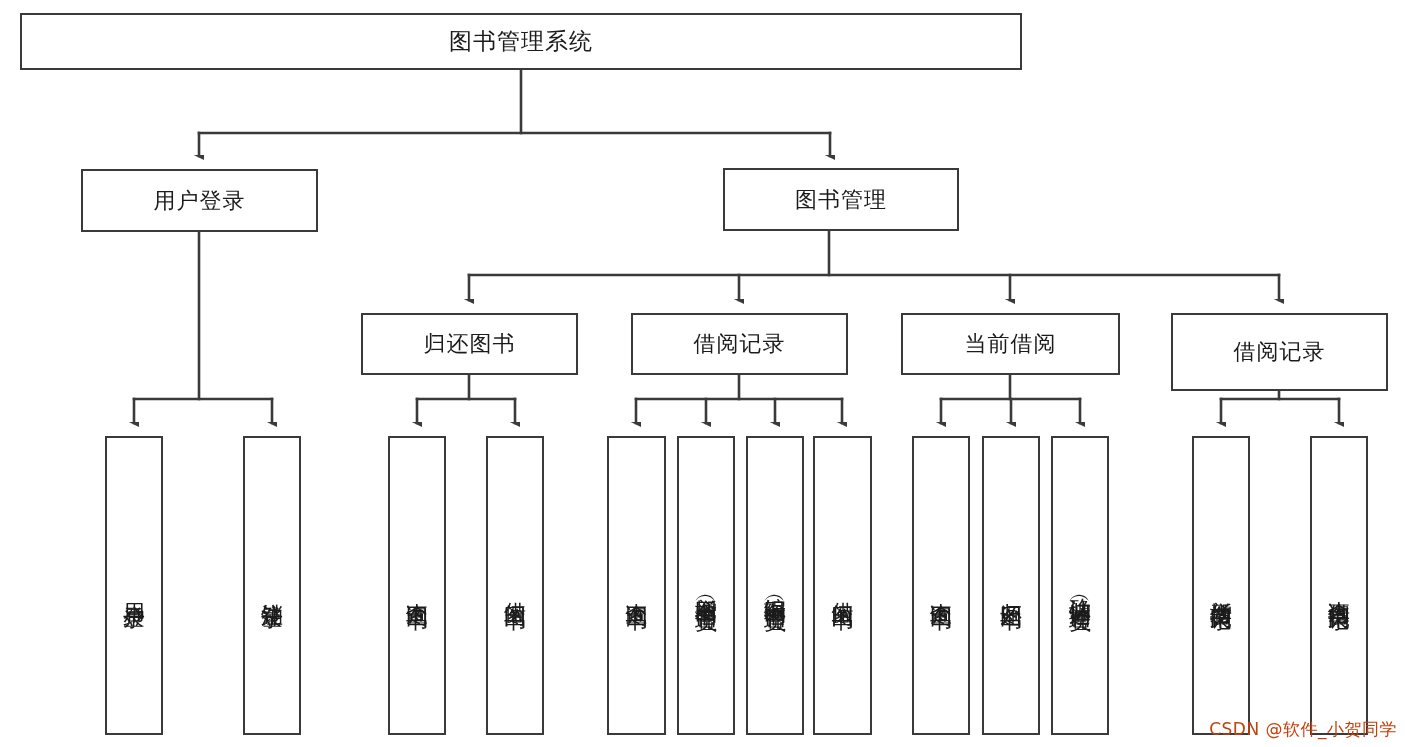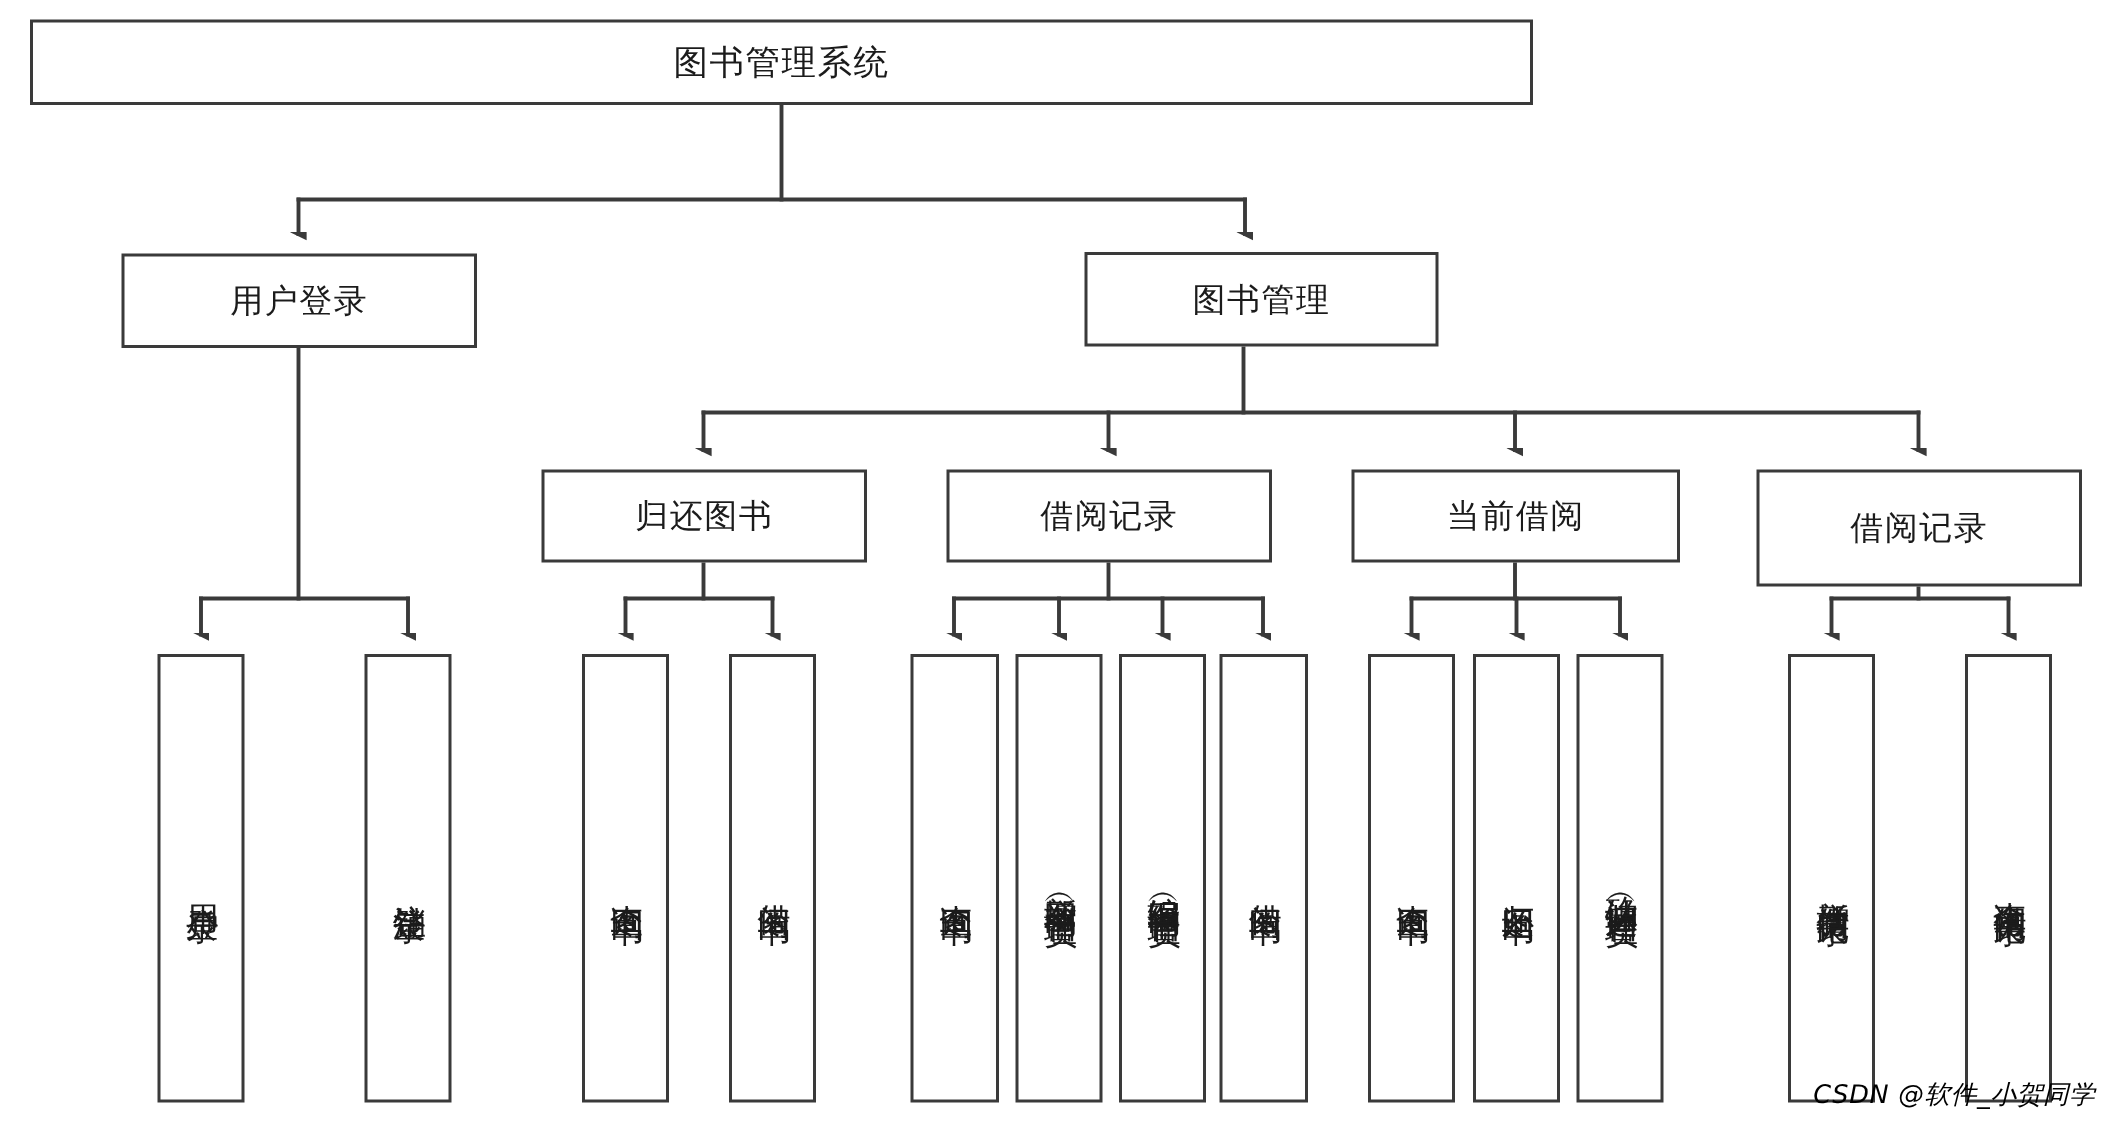--- a/index.html
+++ b/index.html
@@ -130,14 +130,14 @@
   <div class="node v" style="left: 1051px; top: 436px; width: 58px; height: 299px;">
     <span class="txt">确认归还（管理员）</span>
   </div>
   <div class="node v" style="left: 1192px; top: 436px; width: 58px; height: 299px;">
     <span class="txt">新增借阅记录</span>
   </div>
   <div class="node v" style="left: 1310px; top: 436px; width: 58px; height: 299px;">
     <span class="txt">查询借阅记录</span>
   </div>
 
-  <div class="watermark" style="color: #000000; font-style: italic;">CSDN @软件_小贺同学</div>
+  <div class="watermark" style="color: #c2410c;">CSDN @软件_小贺同学</div>
 </div>
 
 </body></html>

